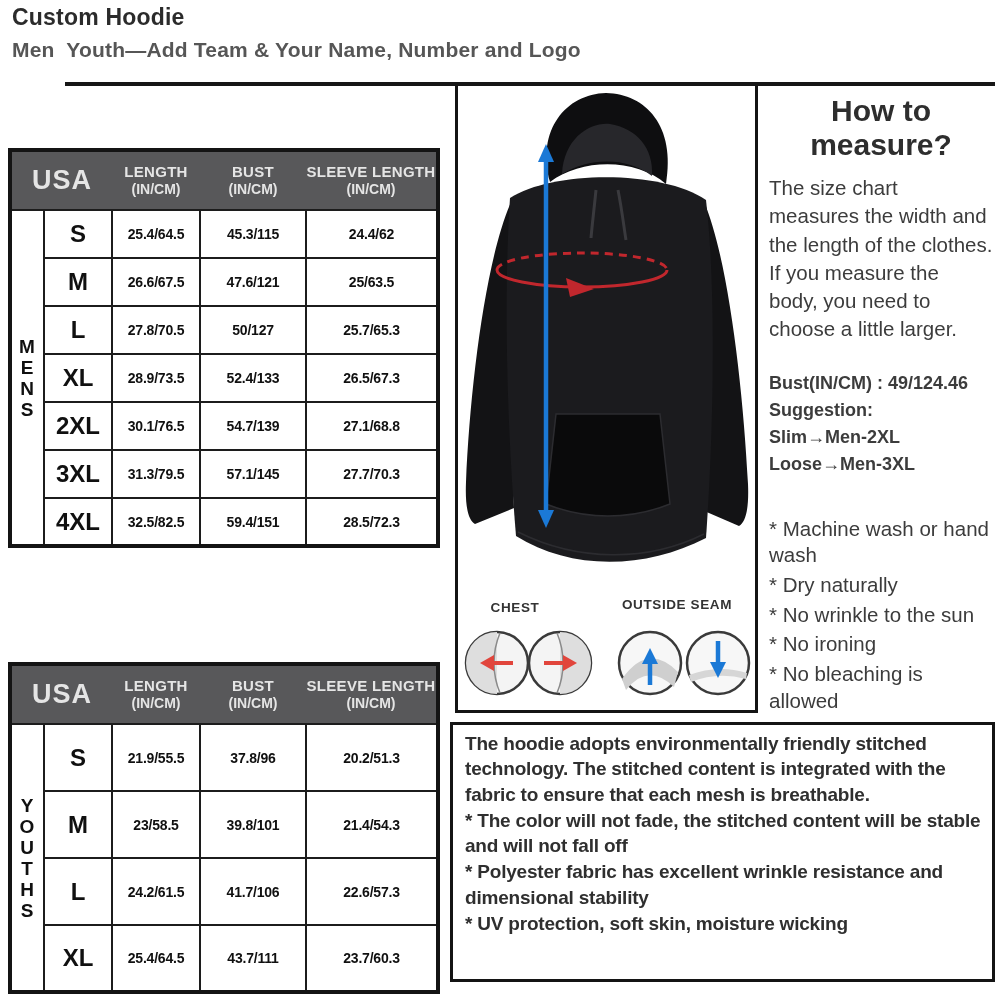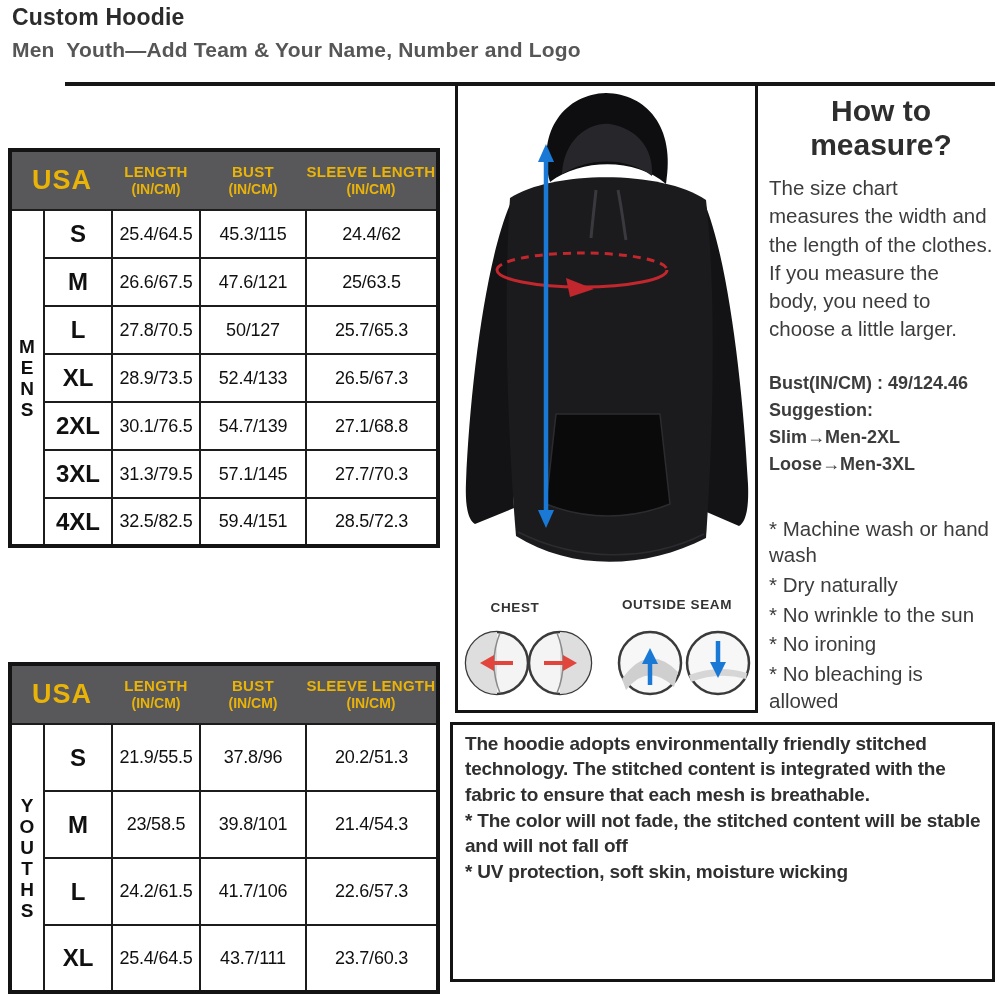--- a/index.html
+++ b/index.html
@@ -13,28 +13,28 @@
   .top-rule{position:absolute;left:65px;top:82px;width:930px;height:4px;background:#161616;}
 
   
   .table-wrap{position:absolute;left:8px;}
   #mens-wrap{top:148px;}
   #youths-wrap{top:662px;}
   table.size-table{border-collapse:collapse;table-layout:fixed;width:428px;background:#fff;border:4px solid #141414;}
   table.size-table thead tr{height:60px;}
   table.mens tbody tr{height:48px;}
   table.youths tbody tr{height:67px;}
-  table.size-table th{background:#58585a;color:#eab308;border:0;padding:0;vertical-align:middle;}
+  table.size-table th{background:#58585a;color:#e5e5e5;border:0;padding:0;vertical-align:middle;}
   .th-label{font-size:15px;font-weight:bold;letter-spacing:.3px;line-height:1.25;}
   th.usa-th .th-label{font-size:27px;letter-spacing:1px;}
   .th-unit{font-size:14px;font-weight:bold;line-height:1.2;}
   table.size-table td{border:2px solid #1c1c1c;text-align:center;vertical-align:middle;color:#101010;padding:0;}
   td.side-cell{font-weight:bold;font-size:19px;line-height:21px;letter-spacing:1px;color:#111;}
   td.size-cell{font-weight:bold;font-size:24px;}
-  td.val-cell{font-weight:normal;font-size:18px;letter-spacing:-.2px;}
+  td.val-cell{font-weight:bold;font-size:14px;letter-spacing:-.2px;}
 
   
   #middle-panel{
     position:absolute;left:455px;top:86px;width:303px;height:627px;box-sizing:border-box;
     border-left:3px solid #141414;border-right:3px solid #141414;border-bottom:3px solid #141414;
     background:#fff;
   }
   #middle-panel svg{display:block;}
   .diag-label{font-family:"Liberation Sans",sans-serif;font-size:13.5px;font-weight:bold;fill:#333;letter-spacing:.6px;}
 
@@ -269,14 +269,15 @@
     <div class="care-item">* Dry naturally</div>
     <div class="care-item">* No wrinkle to the sun</div>
     <div class="care-item">* No ironing</div>
     <div class="care-item">* No bleaching is allowed</div>
   </div>
 </div>
 
 <div id="description-box">
   <p class="desc-par">The hoodie adopts environmentally friendly stitched technology. The stitched content is integrated with the fabric to ensure that each mesh is breathable.</p>
   <p class="desc-par">* The color will not fade, the stitched content will be stable and will not fall off</p>
+  <p class="desc-par">* Polyester fabric has excellent wrinkle resistance and dimensional stability</p>
   <p class="desc-par">* UV protection, soft skin, moisture wicking</p>
 </div>
 
 </body></html>

